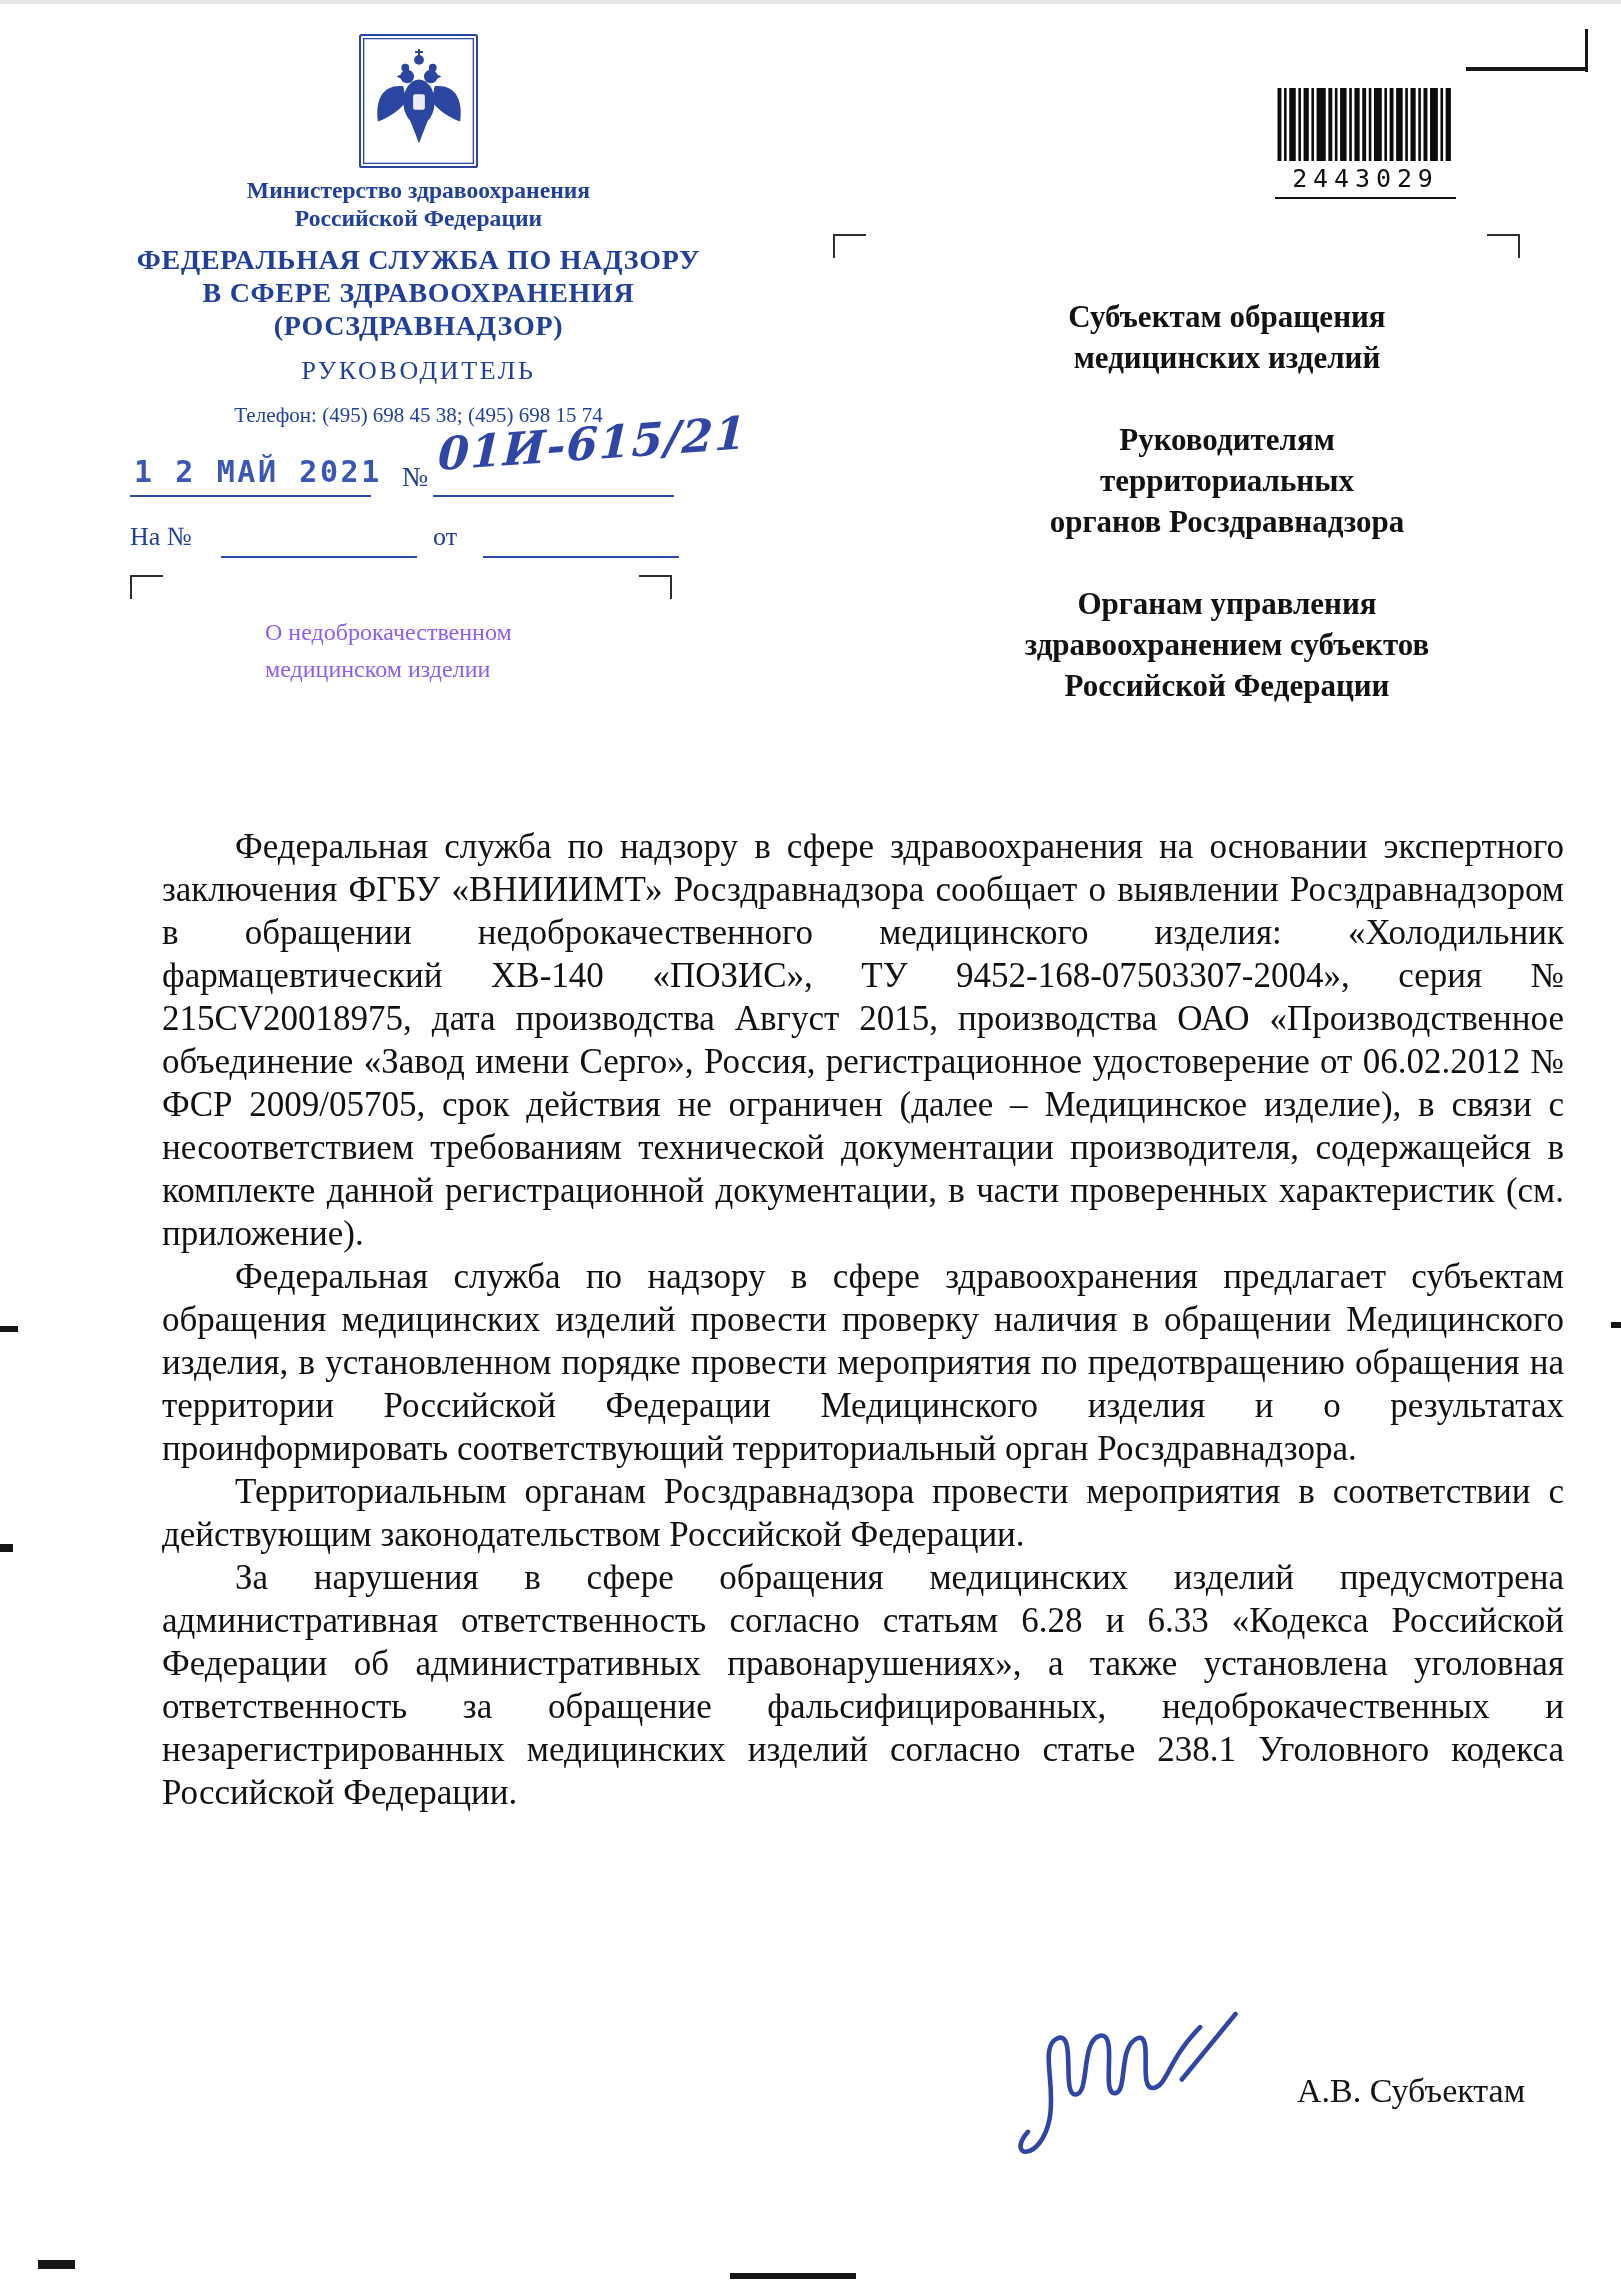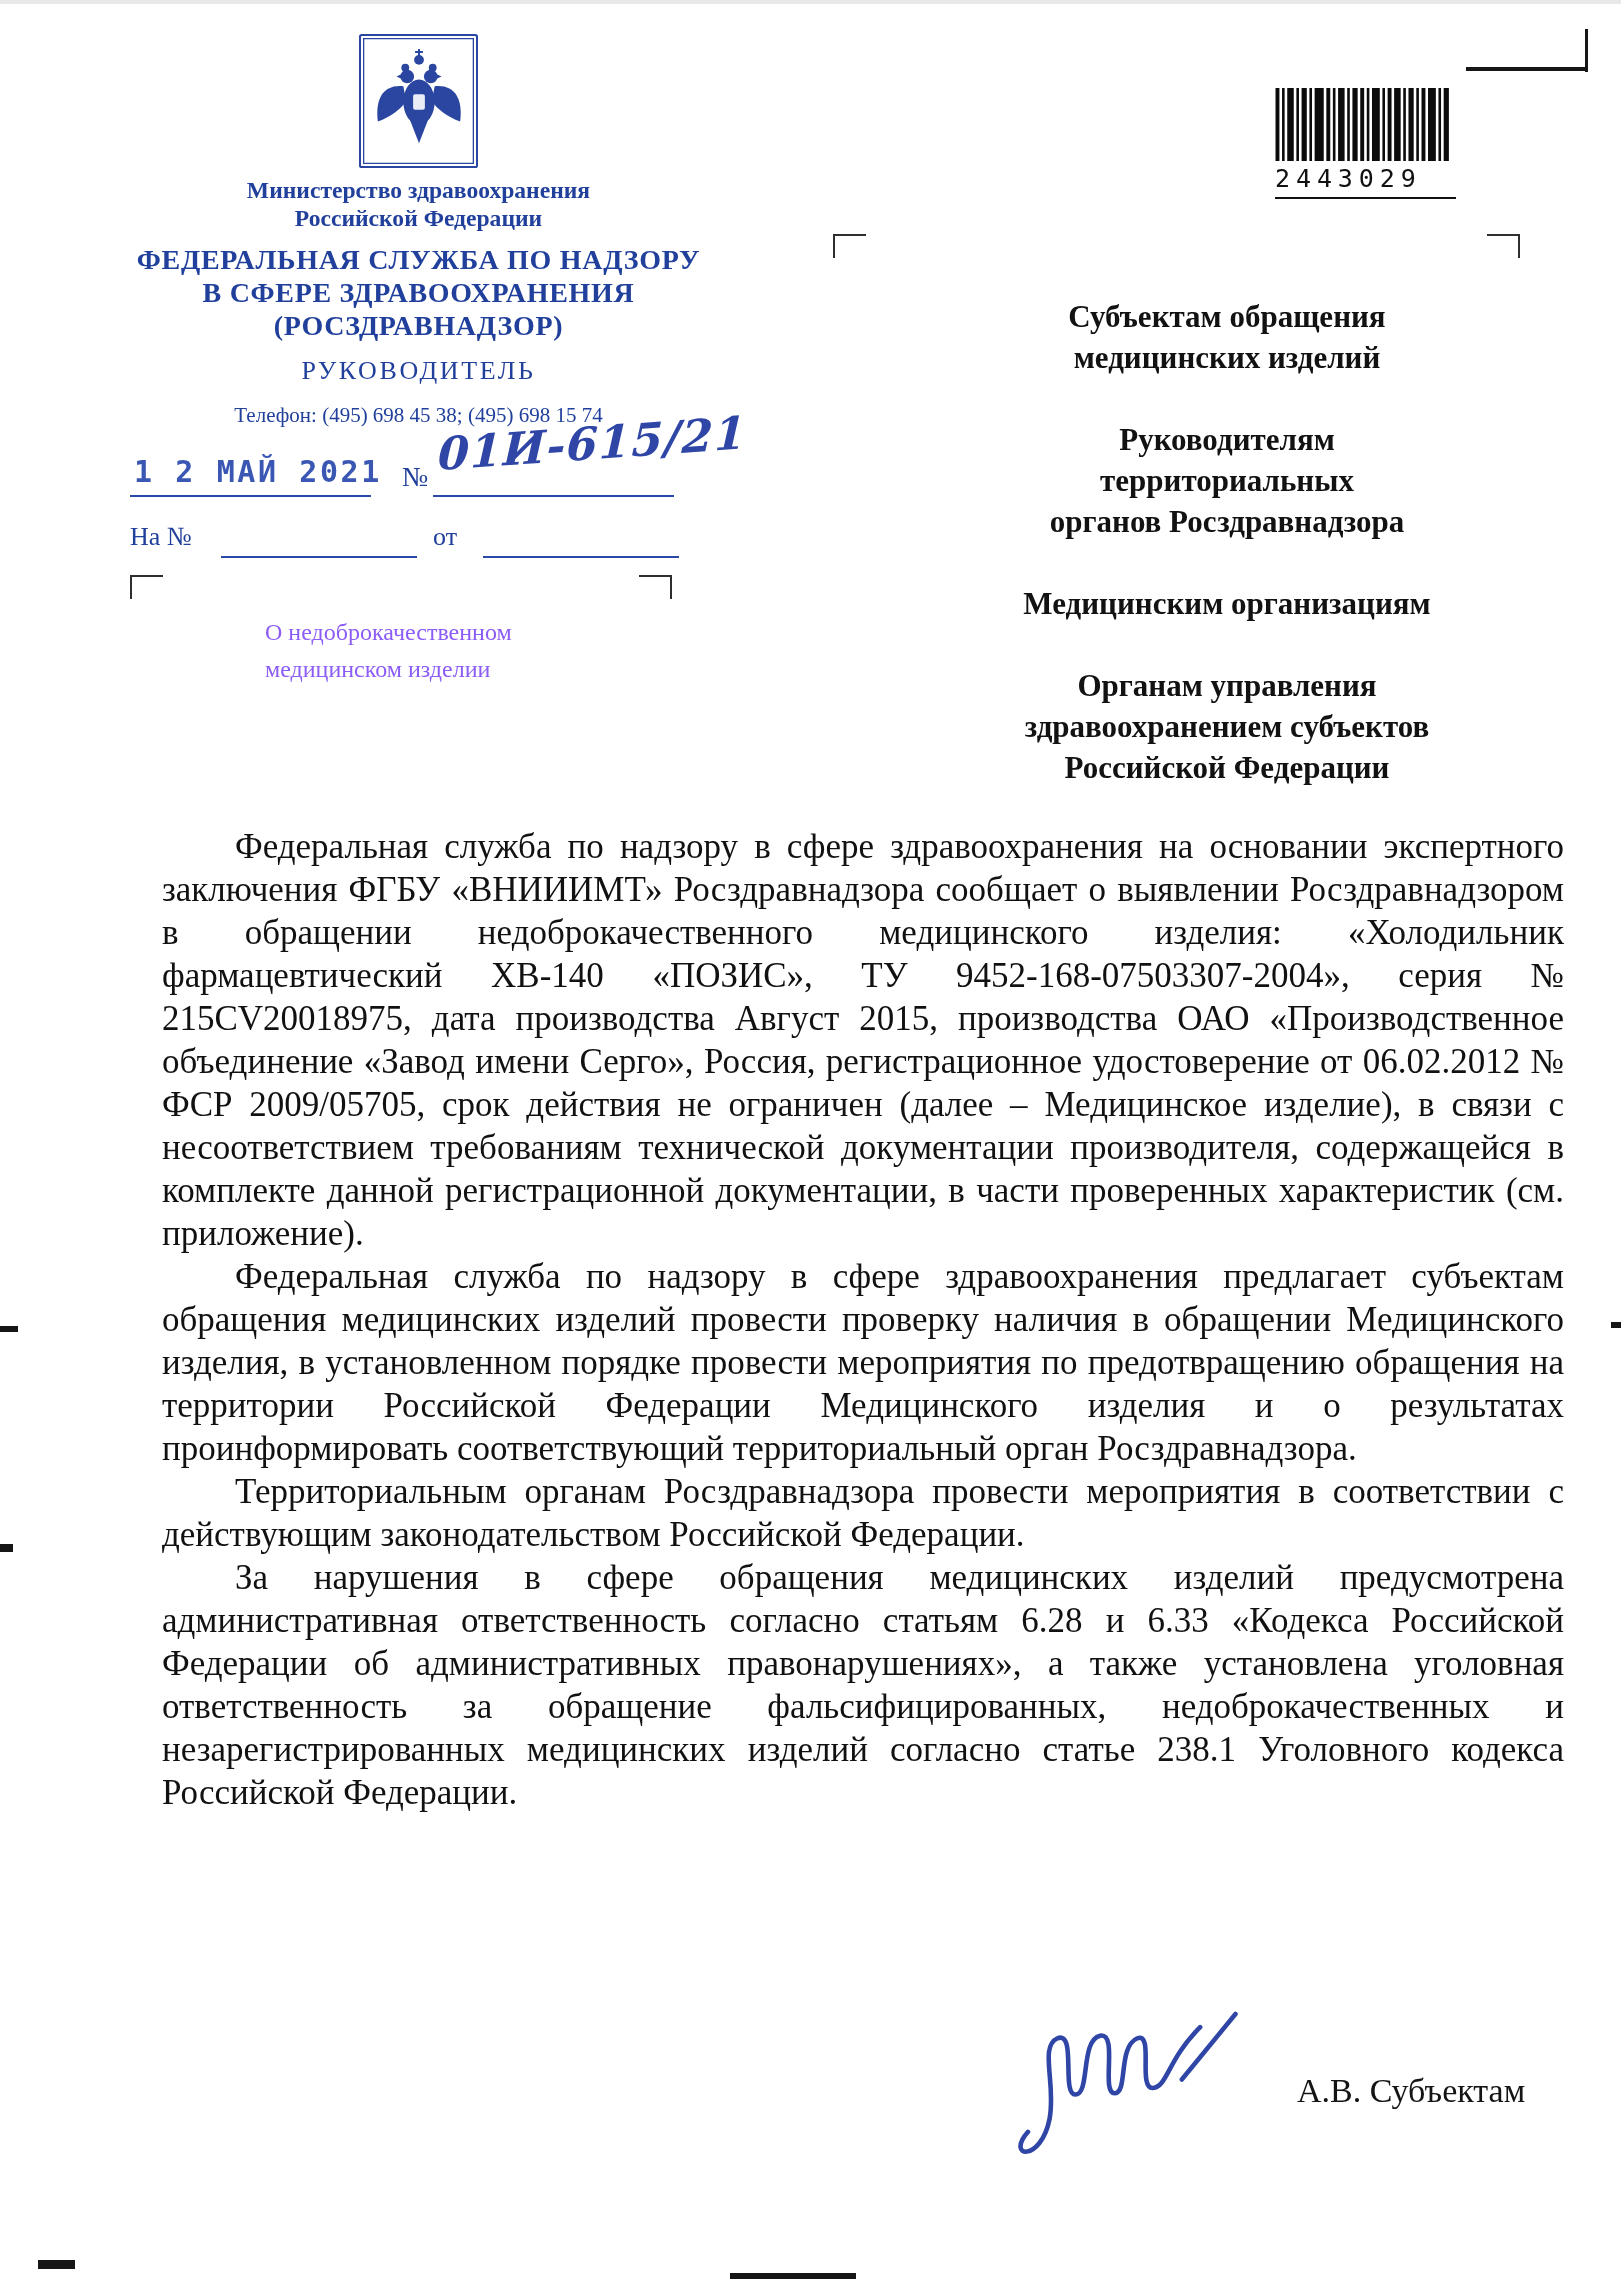--- a/index.html
+++ b/index.html
@@ -74,21 +74,21 @@
   
   .subject{
     position:absolute;left:265px;top:610px;
     font-size:24px;line-height:37px;color:#8b5cf6;
     white-space:pre-line;
   }
 
   
   .barcode-wrap{
     position:absolute;left:1275px;top:84px;width:181px;
-    text-align:left;border-bottom:2px solid #111;padding-bottom:3.9px;
+    text-align:center;border-bottom:2px solid #111;padding-bottom:3.9px;
   }
   .barcode-number{
     font-family:"DejaVu Sans Mono", monospace;font-size:25px;
     letter-spacing:5.9px;color:#111;margin-top:1.3px;
   }
 
   
   .recipients{
     position:absolute;left:903px;top:292px;width:648px;
     text-align:center;font-weight:bold;font-size:31px;line-height:41px;
@@ -221,21 +221,20 @@
     </svg>
     <div class="barcode-number">2443029</div>
   </div>
 
   <div class="recipients">
     <div class="recipient-block">Субъектам обращения
 медицинских изделий</div>
     <div class="recipient-block">Руководителям
 территориальных
 органов Росздравнадзора</div>
-    <div class="recipient-block">Медицинским организациям</div>
     <div class="recipient-block">Органам управления
 здравоохранением субъектов
 Российской Федерации</div>
   </div>
 
   <div class="body-text">
     <p>Федеральная служба по надзору в сфере здравоохранения на основании экспертного заключения ФГБУ «ВНИИИМТ» Росздравнадзора сообщает о выявлении Росздравнадзором в обращении недоброкачественного медицинского изделия: «Холодильник фармацевтический ХВ-140 «ПОЗИС», ТУ 9452-168-07503307-2004», серия № 215CV20018975, дата производства Август 2015, производства ОАО «Производственное объединение «Завод имени Серго», Россия, регистрационное удостоверение от 06.02.2012 № ФСР 2009/05705, срок действия не ограничен (далее – Медицинское изделие), в связи с несоответствием требованиям технической документации производителя, содержащейся в комплекте данной регистрационной документации, в части проверенных характеристик (см. приложение).</p>
     <p>Федеральная служба по надзору в сфере здравоохранения предлагает субъектам обращения медицинских изделий провести проверку наличия в обращении Медицинского изделия, в установленном порядке провести мероприятия по предотвращению обращения на территории Российской Федерации Медицинского изделия и о результатах проинформировать соответствующий территориальный орган Росздравнадзора.</p>
     <p>Территориальным органам Росздравнадзора провести мероприятия в соответствии с действующим законодательством Российской Федерации.</p>
     <p>За нарушения в сфере обращения медицинских изделий предусмотрена административная ответственность согласно статьям 6.28 и 6.33 «Кодекса Российской Федерации об административных правонарушениях», а также установлена уголовная ответственность за обращение фальсифицированных, недоброкачественных и незарегистрированных медицинских изделий согласно статье 238.1 Уголовного кодекса Российской Федерации.</p>

